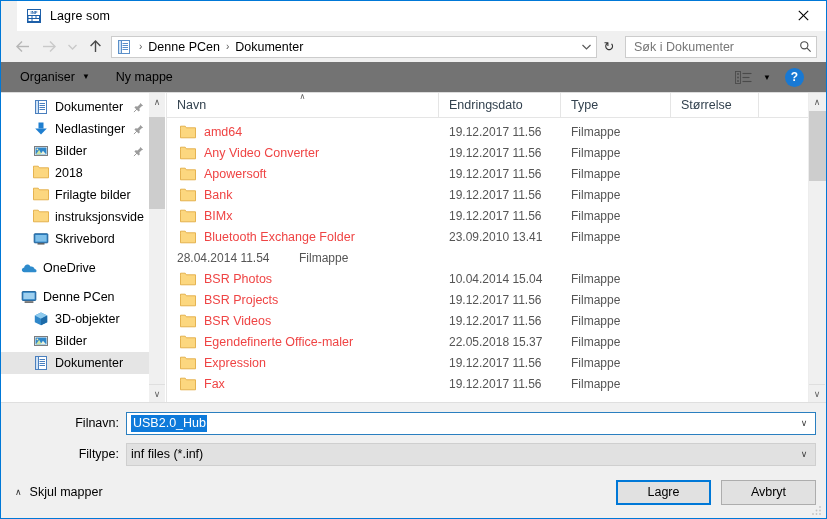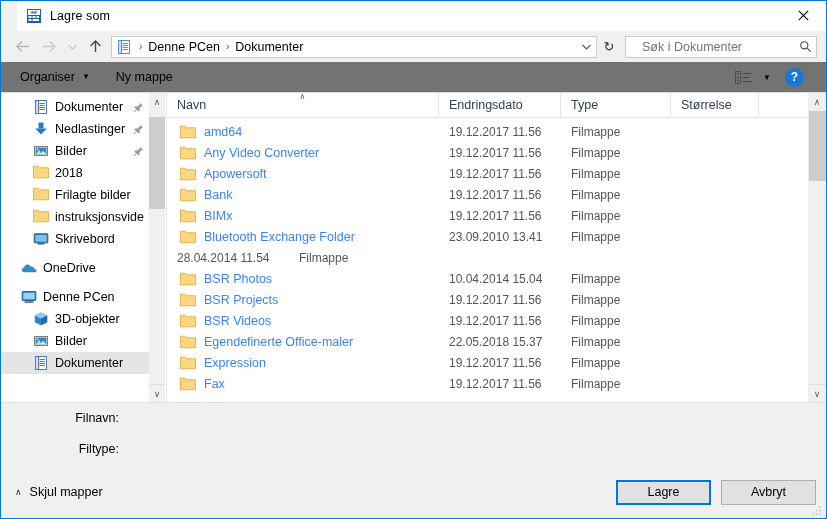--- a/index.html
+++ b/index.html
@@ -129,21 +129,21 @@
     display: flex;
     align-items: center;
     margin-left: 4px;
     box-sizing: border-box;
     flex: 0 0 auto;
   }
   .search-placeholder {
     flex: 1 1 auto;
     font-size: 12.5px;
     color: #767676;
-    padding-left: 16px;
+    padding-left: 8px;
     white-space: nowrap;
     overflow: hidden;
   }
   .search-icon {
     width: 22px;
     display: flex; align-items: center; justify-content: center;
     flex: 0 0 auto;
   }
 
   
@@ -325,21 +325,21 @@
   .fc {
     box-sizing: border-box;
     overflow: hidden;
     display: flex;
     align-items: center;
   }
   .fc.c-name { width: 272px; flex: 0 0 272px; padding-left: 13px; }
   .fc.c-date { width: 122px; flex: 0 0 122px; padding-left: 10px; color: #444; }
   .fc.c-type { width: 110px; flex: 0 0 110px; padding-left: 10px; color: #444; }
   .fc.c-size { width: 88px; flex: 0 0 88px; padding-left: 10px; color: #444; }
-  .fname { font-size: 12.5px; color: #3b82f6; }
+  .fname { font-size: 12.5px; color: #ef4444; }
   .fmeta { font-size: 12px; color: #555; }
   .folder-ico {
     width: 16px; height: 14px;
     margin-right: 8px;
     flex: 0 0 auto;
     position: relative;
   }
   .list-sb {
     position: absolute;
     right: 0; top: 0;
@@ -350,23 +350,23 @@
 
   
   .bottom {
     background: #f0f0f0;
     border-top: 1px solid #dfdfdf;
     padding: 0;
     flex: 0 0 auto;
   }
   .formrow {
     display: flex;
+    align-items: center;
     height: 24px;
     margin-top: 8px;
-    flex-direction: column;
   }
   .formrow.second { margin-top: 7px; }
   .flabel {
     width: 125px;
     flex: 0 0 125px;
     text-align: right;
     padding-right: 7px;
     box-sizing: border-box;
     font-size: 12.5px;
     color: #000;

